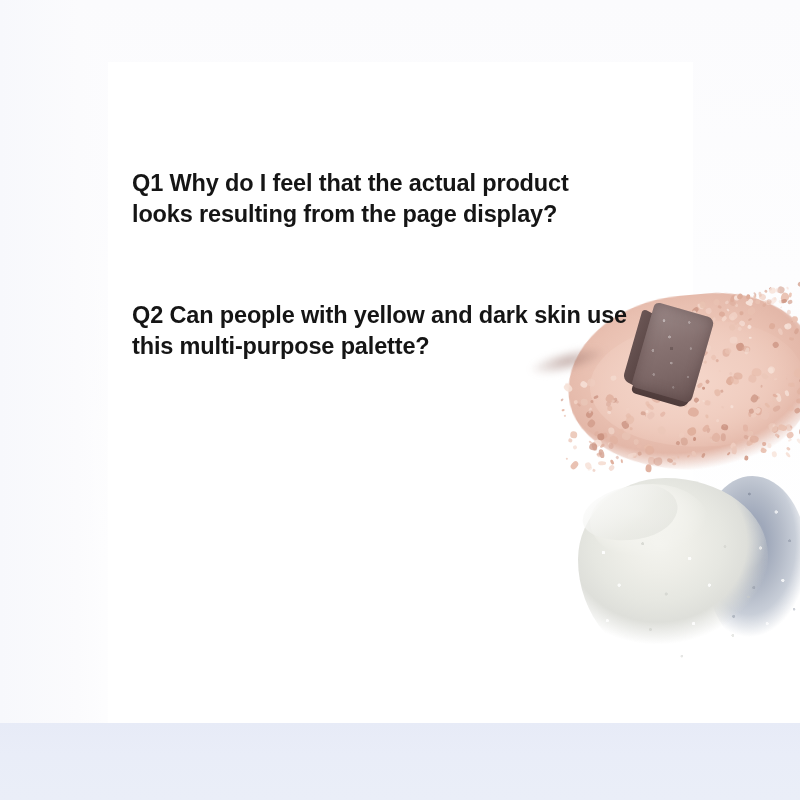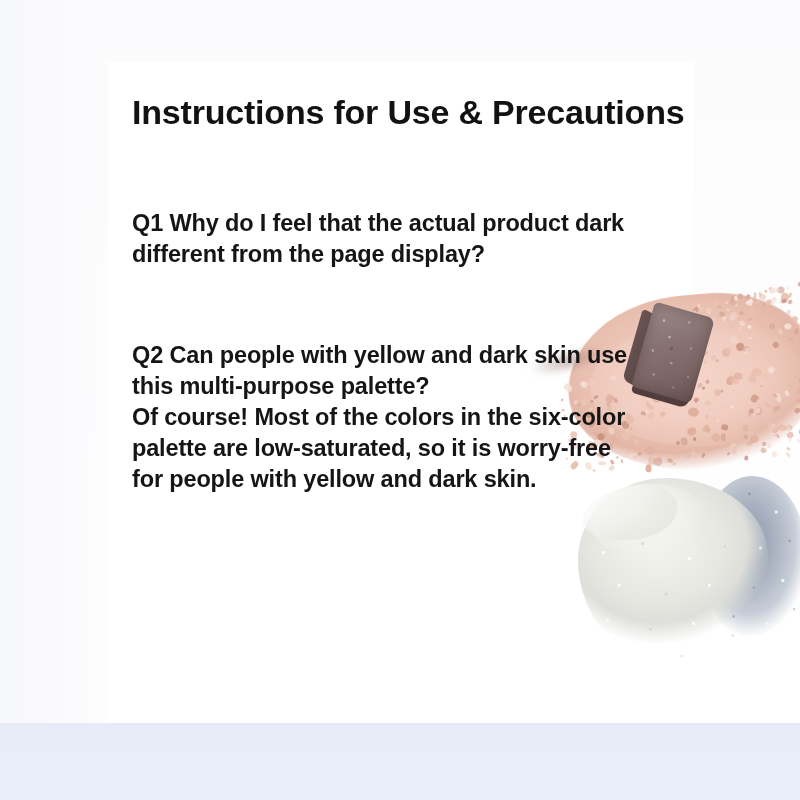--- a/index.html
+++ b/index.html
@@ -662,29 +662,27 @@
     <div class="cream-mound"></div>
     <div class="cream-highlight"></div>
     <div class="cream-ridge"></div>
     <div class="cream-grain"></div>
   </div>
 
   <div class="bg-bottom-band"></div>
 
   <div class="content">
 
-    <h1 class="page-title">Instructions for Use &amp; Precautions</h1>
 
     <div class="qa-list">
 
       <div class="qa-block">
-        <p class="qa-question">Q1 Why do I feel that the actual product dark different from the page display?</p>
+        <p class="qa-question">Q1 Why do I feel that the actual product looks resulting from the page display?</p>
       </div>
 
       <div class="qa-block">
         <p class="qa-question">Q2 Can people with yellow and dark skin use this multi-purpose palette?</p>
-        <p class="qa-answer">Of course! Most of the colors in the six-color palette are low-saturated, so it is worry-free for people with yellow and dark skin.</p>
       </div>
 
     </div>
   </div>
 
 </div>
 
 </body></html>

